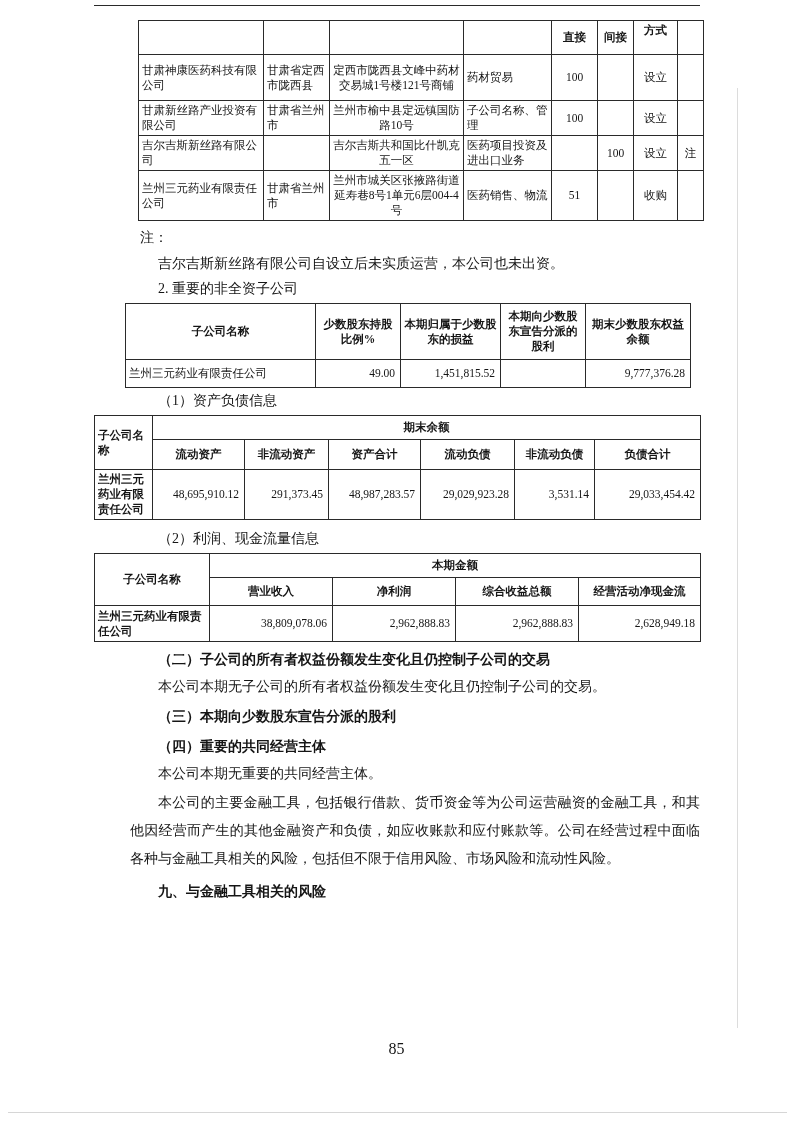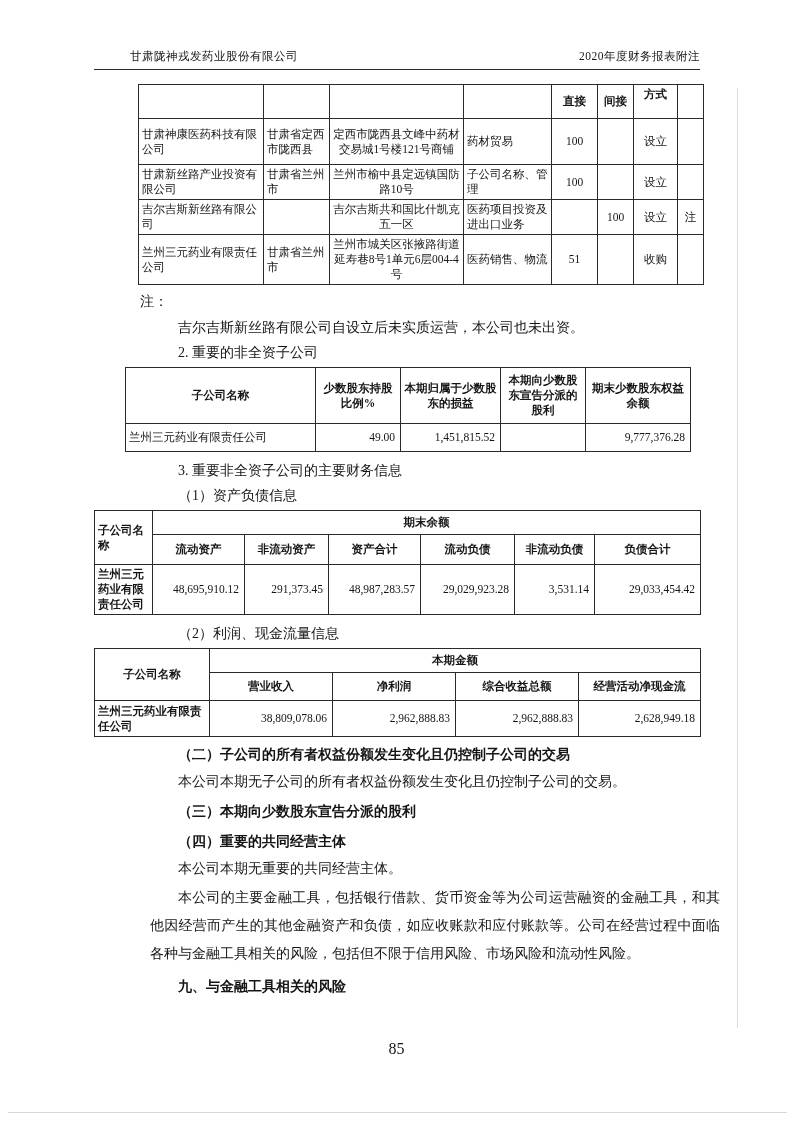--- a/index.html
+++ b/index.html
@@ -23,43 +23,39 @@
   .num { text-align:right; padding-right:5px !important;margin-top:26px; }
 
   .t1 { width:565px; margin:14px 0 0 44px; }
   .t2 { width:565px; margin:2px 0 0 31px; }
   .t3, .t4 { width:606px; margin-top:2px; }
 
   .rh34{height:34px} .rh46{height:46px} .rh32{height:32px}
   .rh56{height:56px} .rh28{height:28px} .rh24{height:24px}
   .rh30{height:30px} .rh50{height:50px} .rh36{height:36px}
 
-  .para { font-size:14px; line-height:25px; margin-left:56px; width:570px; text-align:justify; }
+  .para { font-size:14px; line-height:25px; margin-left:36px; width:570px; text-align:justify; }
   .ind { text-indent:2em; }
   .bold { font-weight:bold; }
   .note-label { font-size:14px; line-height:22px; margin-left:46px; }
   .long { line-height:28px; }
 
   .mt2{margin-top:2px} .mt3{margin-top:3px} .mt5{margin-top:5px} .mt6{margin-top:6px}
 
   .page-number { position:absolute; top:1040px; left:0; right:0; text-align:center; font-size:16px; }
 
   .scan-line-right { position:absolute; top:88px; right:55px; width:1px; height:940px; background:#dcdcdc; }
   .scan-line-bottom { position:absolute; bottom:9px; left:8px; right:6px; height:1px; background:#d6d6d6; }
 </style>
 </head>
 <body>
 
 <div class="page">
   <div class="content">
 
-    <div class="doc-header">
-      <span class="hl">甘肃陇神戎发药业股份有限公司</span>
-      <span class="hr-t">2020年度财务报表附注</span>
-    </div>
     <hr class="rule">
 
     <table class="tbl t1">
       <colgroup>
         <col style="width:125px">
           <col style="width:66px">
           <col style="width:134px">
           <col style="width:88px">
         <col style="width:46px">
           <col style="width:36px">
@@ -144,21 +140,20 @@
         <tr class="rh28">
           <td class="l">兰州三元药业有限责任公司</td>
           <td class="num">49.00</td>
           <td class="num">1,451,815.52</td>
           <td class="num"></td>
           <td class="num">9,777,376.28</td>
         </tr>
       </tbody>
     </table>
 
-    <p class="para ind mt6">3. 重要非全资子公司的主要财务信息</p>
     <p class="para ind">（1）资产负债信息</p>
 
     <table class="tbl t3">
       <colgroup>
         <col style="width:58px">
           <col style="width:92px">
           <col style="width:84px">
           <col style="width:92px">
         <col style="width:94px">
           <col style="width:80px">

